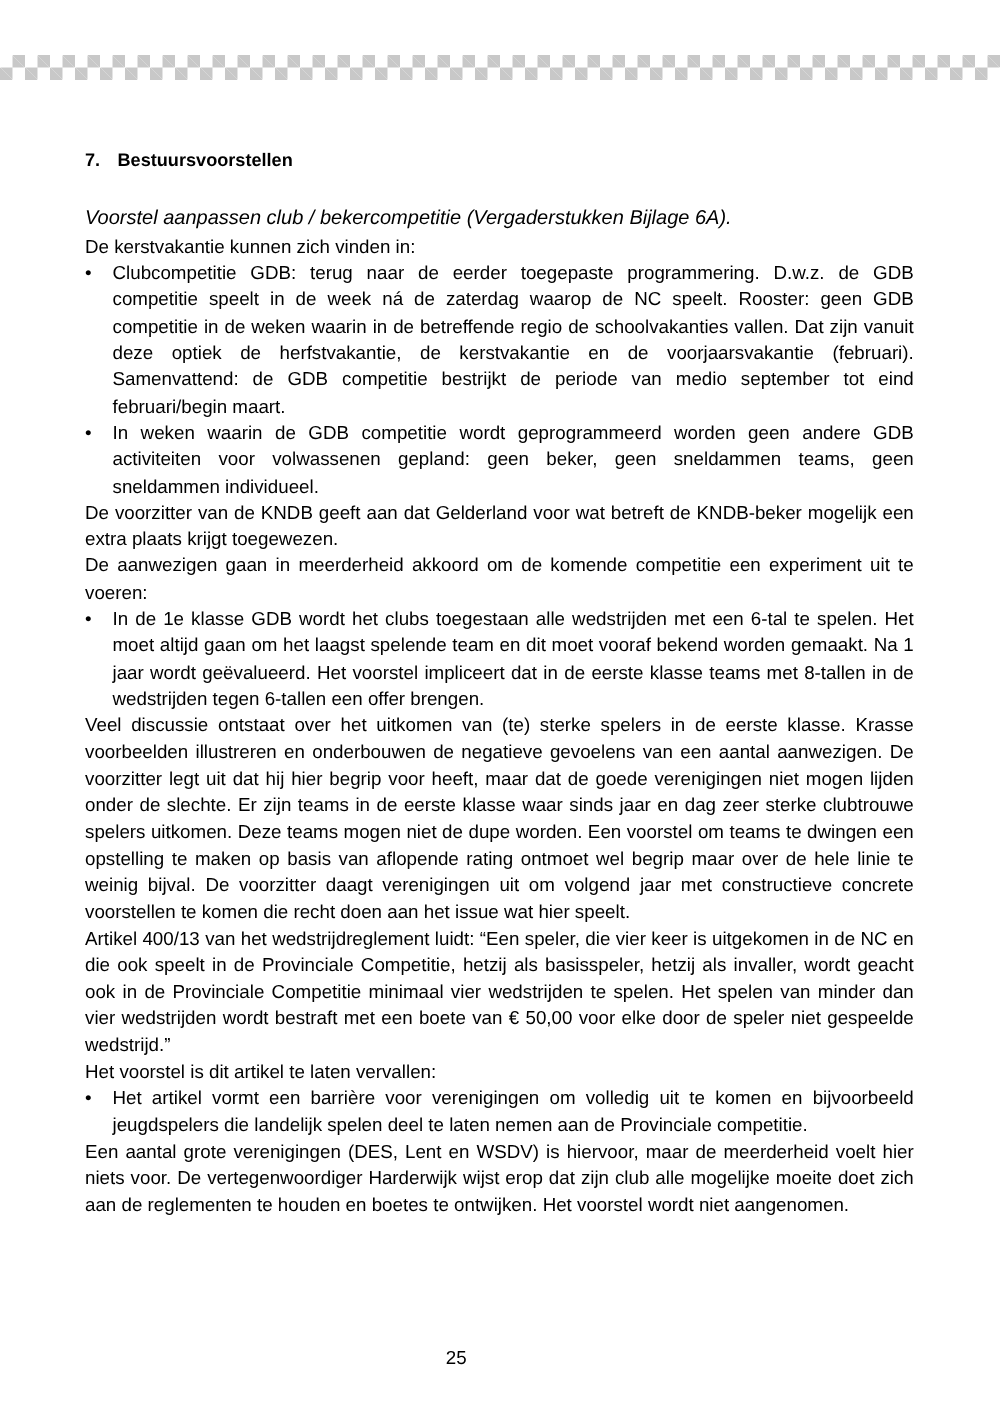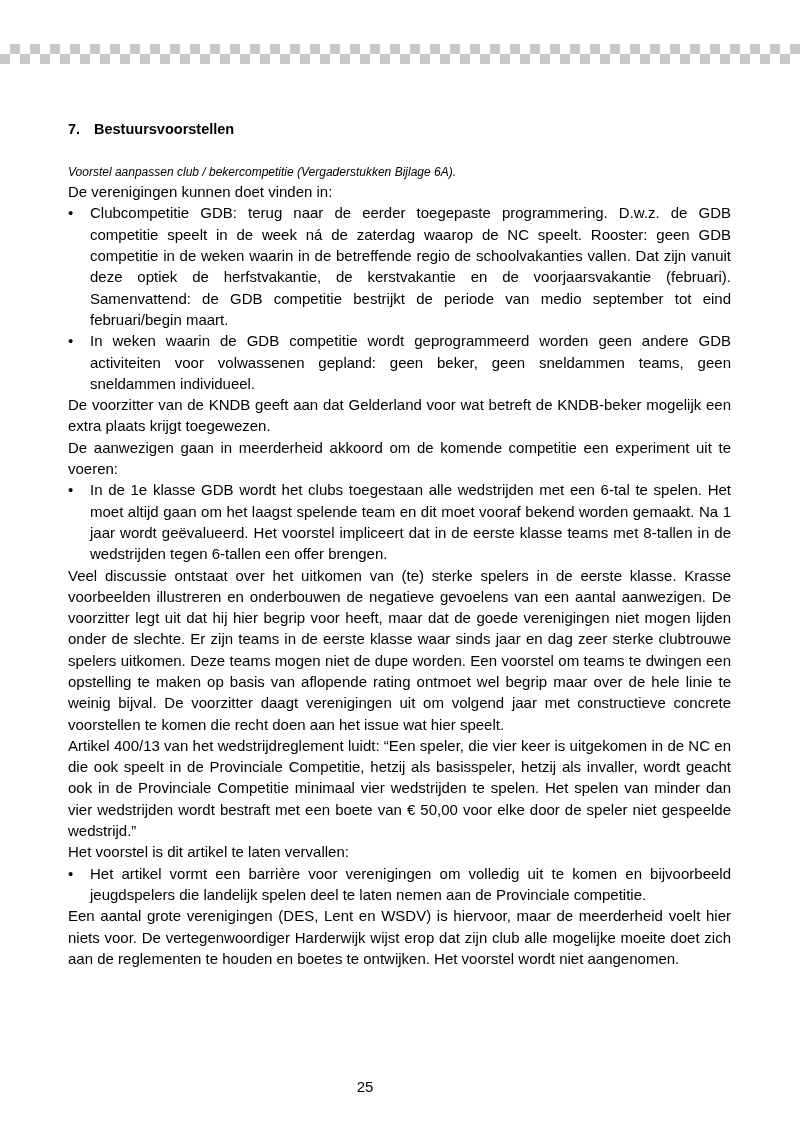--- a/index.html
+++ b/index.html
@@ -72,21 +72,21 @@
     margin: 16px 0 26px 0;
     line-height: 1.25;
   }
   .section-heading .num {
     display: inline-block;
     width: 26px;
   }
 
   .italic-line {
     font-style: italic;
-    font-size: 12px;
+    font-size: 16px;
     line-height: 1.42;
     margin: 0;
   }
 
   p.body {
     font-size: 15px;
     line-height: 1.42;
     margin: 0;
     text-align: justify;
     text-justify: inter-word;
@@ -137,21 +137,21 @@
   <div class="checker-rule"></div>
 
   <div class="content">
 
     <div class="section-heading">
       <span class="num">7.</span><span>Bestuursvoorstellen</span>
     </div>
 
     <p class="italic-line">Voorstel aanpassen club / bekercompetitie (Vergaderstukken Bijlage 6A).</p>
 
-    <p class="body nojust">De verenigingen kunnen doet vinden in:</p>
+    <p class="body nojust">De kerstvakantie kunnen zich vinden in:</p>
 
 
     <p class="bullet-line"><span class="bullet-mark">•</span><span>Clubcompetitie GDB: terug naar de eerder toegepaste programmering. D.w.z. de GDB competitie speelt in de week ná de zaterdag waarop de NC speelt. Rooster: geen GDB competitie in de weken waarin in de betreffende regio de schoolvakanties vallen. Dat zijn vanuit deze optiek de herfstvakantie, de kerstvakantie en de voorjaarsvakantie (februari). Samenvattend: de GDB competitie bestrijkt de periode van medio september tot eind februari/begin maart.</span></p>
 
     <p class="bullet-line"><span class="bullet-mark">•</span><span>In weken waarin de GDB competitie wordt geprogrammeerd worden geen andere GDB activiteiten voor volwassenen gepland: geen beker, geen sneldammen teams, geen sneldammen individueel.</span></p>
 
     <p class="body">De voorzitter van de KNDB geeft aan dat Gelderland voor wat betreft de KNDB-beker mogelijk een extra plaats krijgt toegewezen.</p>
 
     <p class="body">De aanwezigen gaan in meerderheid akkoord om de komende competitie een experiment uit te voeren:</p>
 

